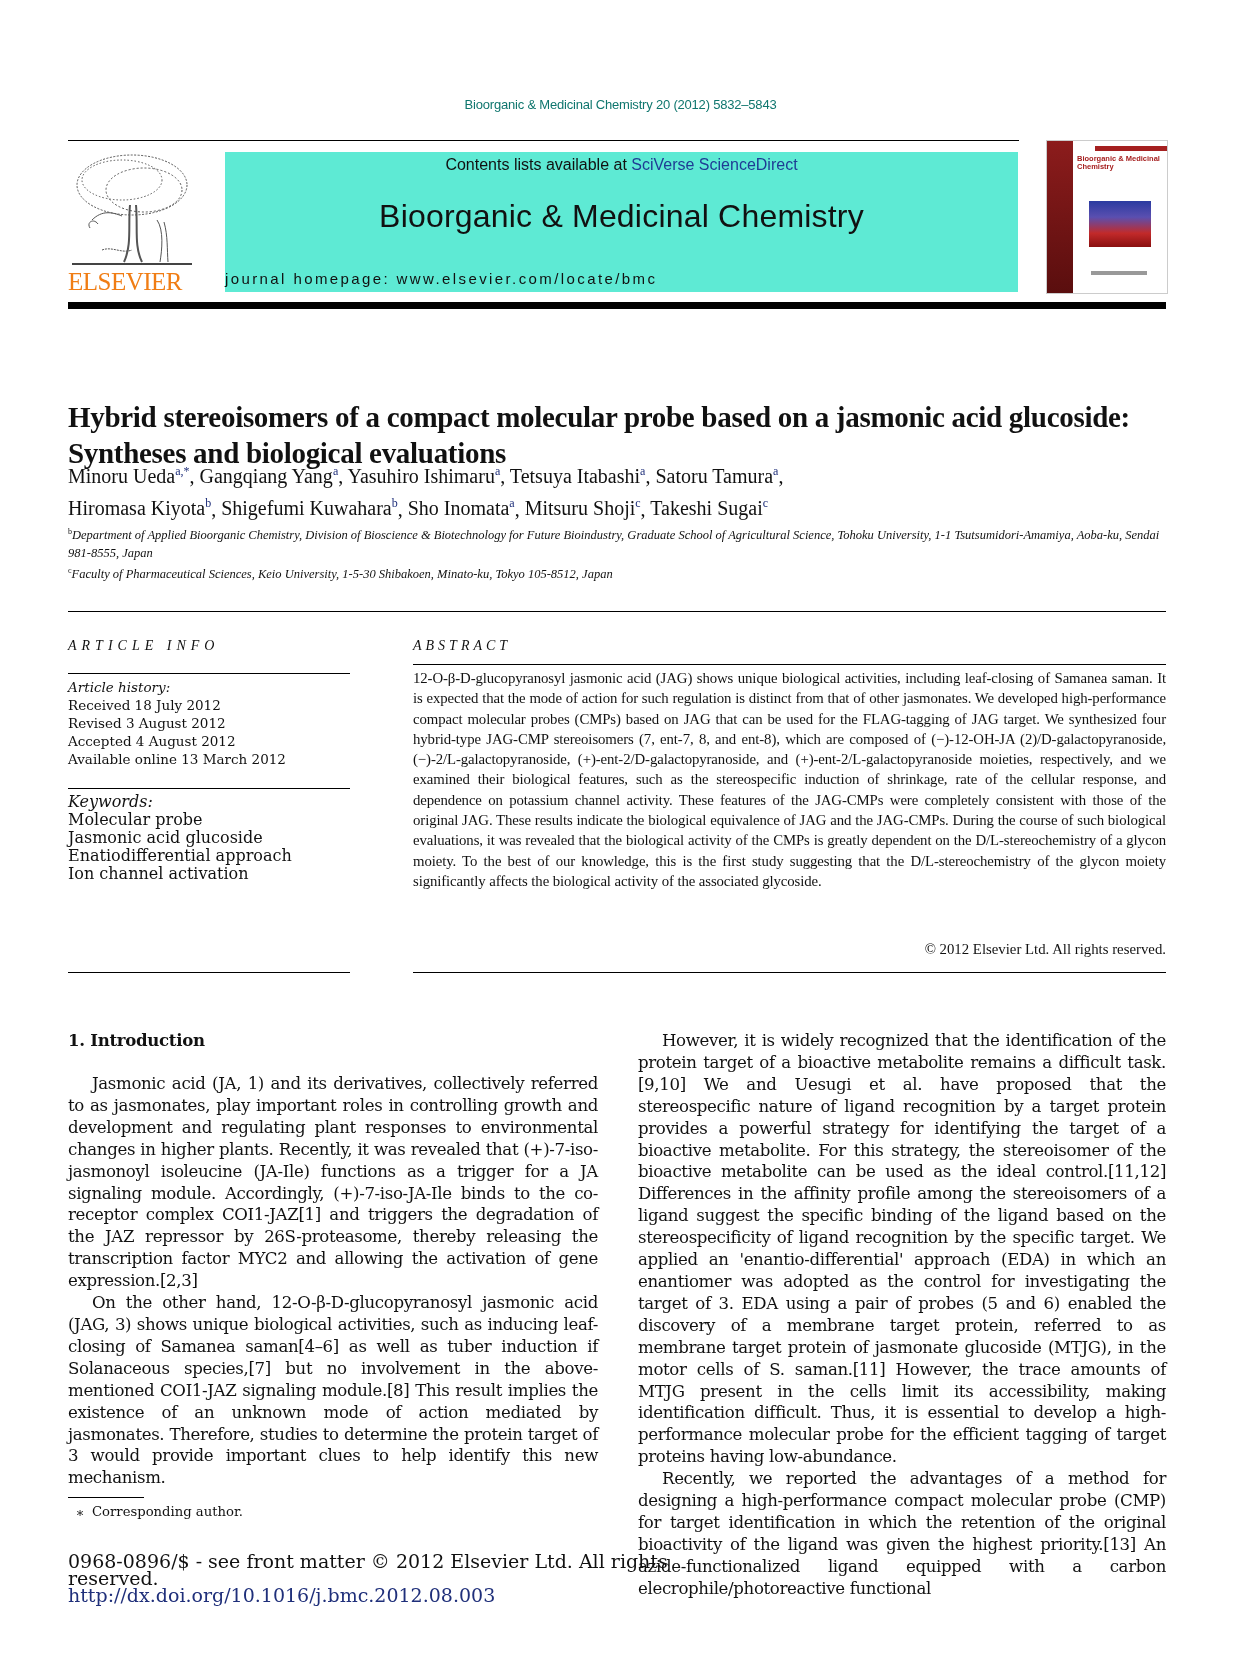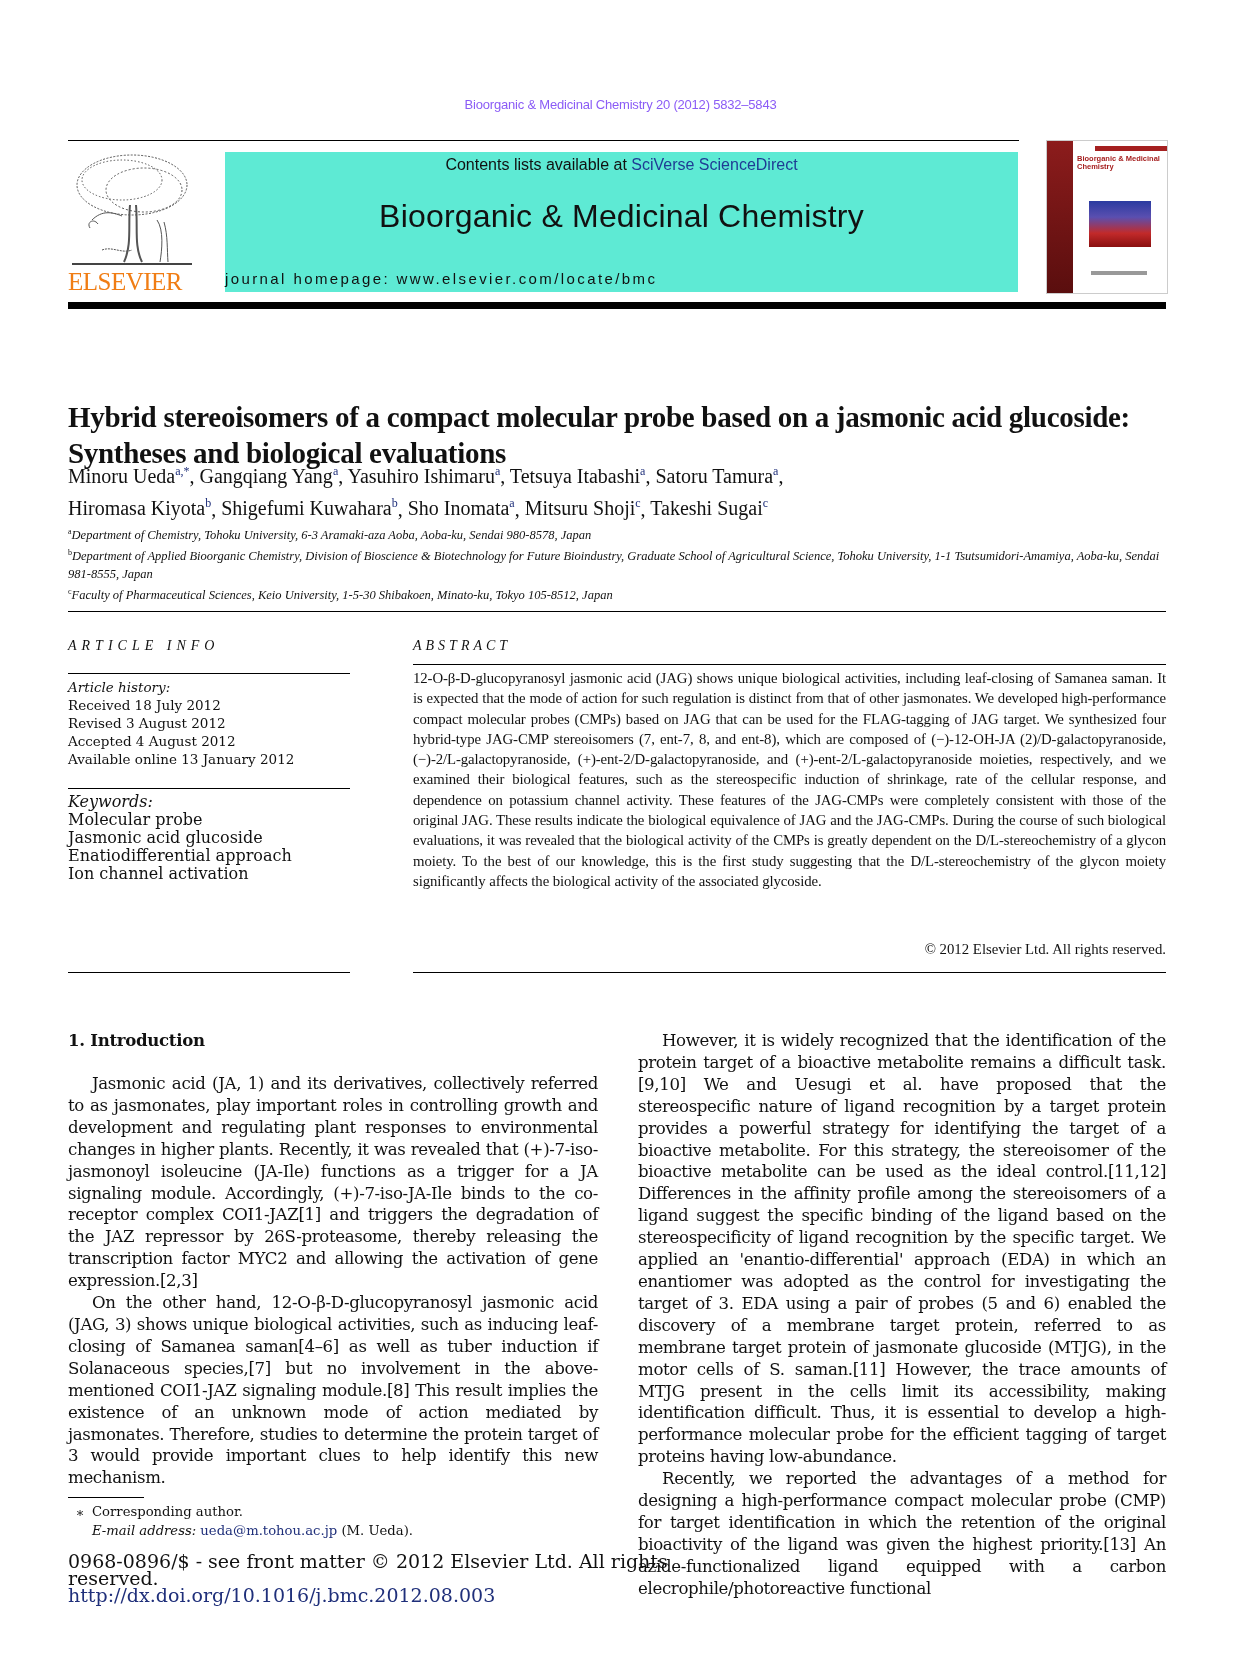--- a/index.html
+++ b/index.html
@@ -3,21 +3,21 @@
 <meta charset="utf-8">
 <style>
   html, body { margin: 0; padding: 0; background: #ffffff; }
   body { width: 1241px; height: 1654px; position: relative; overflow: hidden;
          font-family: "Liberation Serif", "DejaVu Serif", serif; color: #111; }
   .abs { position: absolute; }
   a, .link { color: #1f2f7a; text-decoration: none; }
   .cond { font-family: "Liberation Sans Narrow", "Liberation Sans", sans-serif; }
 
   
-  #journal-citation { top: 97px; left: 0; width: 1241px; text-align: center; font-size: 13px; color: #8b5cf6; font-family: "Liberation Sans", sans-serif; letter-spacing: -0.2px; }
+  #journal-citation { top: 97px; left: 0; width: 1241px; text-align: center; font-size: 13px; color: #0f766e; font-family: "Liberation Sans", sans-serif; letter-spacing: -0.2px; }
   #top-rule { top: 140px; left: 68px; width: 951px; height: 1px; background: #000; }
   #logo-box { top: 150px; left: 68px; width: 130px; height: 145px; }
   #tree { top: 0; left: 4px; width: 120px; height: 118px; }
   #elsevier-word { top: 118px; left: 0; width: 130px; font-size: 25px; color: #f07d14; font-family: "Liberation Serif", serif; letter-spacing: -0.5px; }
   #masthead { top: 152px; left: 225px; width: 793px; height: 140px; background: #5eead4; }
   #contents-line { top: 4px; left: 0; width: 100%; text-align: center; font-size: 16px; font-family: "Liberation Sans", sans-serif; color: #111; }
   #contents-line .link { color: #1f3c94; }
   #journal-name { top: 46px; left: 0; width: 100%; text-align: center; font-size: 32px; font-family: "Liberation Sans", sans-serif; color: #111; letter-spacing: 0.2px; }
   #homepage { top: 118px; left: 0; width: 100%; text-align: left; font-size: 15px; letter-spacing: 2.4px; font-family: "Liberation Sans", sans-serif; color: #111; }
   #cover { top: 140px; left: 1046px; width: 120px; height: 152px; border: 1px solid #ccc; background: #fff; overflow: hidden; }
@@ -117,34 +117,33 @@
   <span><span>Tetsuya Itabashi</span><sup>a</sup></span>,
   <span><span>Satoru Tamura</span><sup>a</sup></span>,<br>
   <span><span>Hiromasa Kiyota</span><sup>b</sup></span>,
   <span><span>Shigefumi Kuwahara</span><sup>b</sup></span>,
   <span><span>Sho Inomata</span><sup>a</sup></span>,
   <span><span>Mitsuru Shoji</span><sup>c</sup></span>,
   <span><span>Takeshi Sugai</span><sup>c</sup></span>
 </div>
 
 <div id="affiliations" class="abs cond">
-  <div><sup>a</sup><span>Department of Chemistry, Tohoku University, 6-3 Aramaki-aza Aoba, Aoba-ku, Sendai 980-8578, Japan</span></div>
   <div><sup>b</sup><span>Department of Applied Bioorganic Chemistry, Division of Bioscience &amp; Biotechnology for Future Bioindustry, Graduate School of Agricultural Science, Tohoku University, 1-1 Tsutsumidori-Amamiya, Aoba-ku, Sendai 981-8555, Japan</span></div>
   <div><sup>c</sup><span>Faculty of Pharmaceutical Sciences, Keio University, 1-5-30 Shibakoen, Minato-ku, Tokyo 105-8512, Japan</span></div>
 </div>
 <div id="aff-rule" class="abs"></div>
 
 <div id="article-info-head" class="abs spaced-head">ARTICLE INFO</div>
 <div id="info-rule-1" class="abs thin-rule"></div>
 <div id="history" class="abs">
   <div class="italic">Article history:</div>
   <div>Received 18 July 2012</div>
   <div>Revised 3 August 2012</div>
   <div>Accepted 4 August 2012</div>
-  <div>Available online 13 January 2012</div>
+  <div>Available online 13 March 2012</div>
 </div>
 <div id="info-rule-2" class="abs thin-rule"></div>
 <div id="keywords" class="abs">
   <div class="italic">Keywords:</div>
   <div>Molecular probe</div>
   <div>Jasmonic acid glucoside</div>
   <div>Enatiodifferential approach</div>
   <div>Ion channel activation</div>
 </div>
 <div id="info-rule-3" class="abs thin-rule"></div>
@@ -163,23 +162,18 @@
 </div>
 
 <div id="right-col" class="abs col">
   <p>However, it is widely recognized that the identification of the protein target of a bioactive metabolite remains a difficult task.[9,10] We and Uesugi et al. have proposed that the stereospecific nature of ligand recognition by a target protein provides a powerful strategy for identifying the target of a bioactive metabolite. For this strategy, the stereoisomer of the bioactive metabolite can be used as the ideal control.[11,12] Differences in the affinity profile among the stereoisomers of a ligand suggest the specific binding of the ligand based on the stereospecificity of ligand recognition by the specific target. We applied an 'enantio-differential' approach (EDA) in which an enantiomer was adopted as the control for investigating the target of 3. EDA using a pair of probes (5 and 6) enabled the discovery of a membrane target protein, referred to as membrane target protein of jasmonate glucoside (MTJG), in the motor cells of S. saman.[11] However, the trace amounts of MTJG present in the cells limit its accessibility, making identification difficult. Thus, it is essential to develop a high-performance molecular probe for the efficient tagging of target proteins having low-abundance.</p>
   <p>Recently, we reported the advantages of a method for designing a high-performance compact molecular probe (CMP) for target identification in which the retention of the original bioactivity of the ligand was given the highest priority.[13] An azide-functionalized ligand equipped with a carbon elecrophile/photoreactive functional</p>
 </div>
 
 <div id="fn-rule" class="abs thin-rule"></div>
 <div id="footnote" class="abs">
   <div><span class="star">⁎</span><span>Corresponding author.</span></div>
-  <div class="indent">
-    <span class="italic">E-mail address:</span>
-    <span class="link">ueda@m.tohou.ac.jp</span>
-    <span>(M. Ueda).</span>
-  </div>
 </div>
 
 <div id="footer" class="abs">
   <div>0968-0896/$ - see front matter © 2012 Elsevier Ltd. All rights reserved.</div>
   <div class="link">http://dx.doi.org/10.1016/j.bmc.2012.08.003</div>
 </div>
 
 </body></html>

